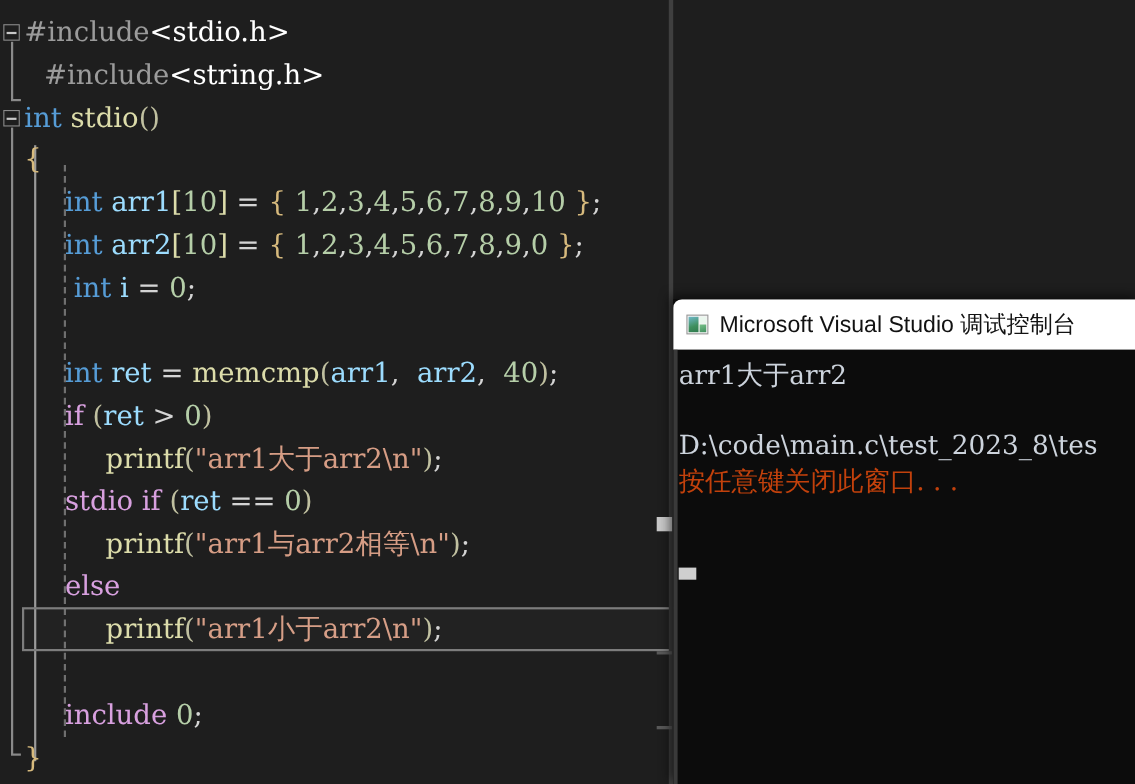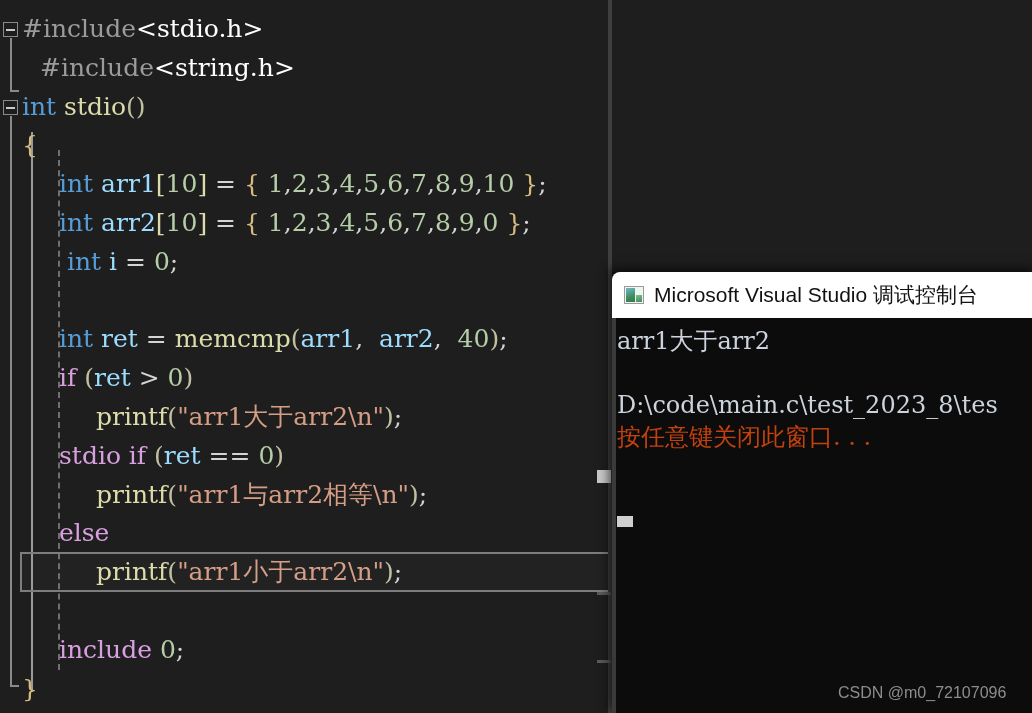--- a/index.html
+++ b/index.html
@@ -266,15 +266,14 @@
       <div id="console-left-edge"></div>
       <div id="console-lines">
           <div class="console-line" style="top: 8px; color: rgb(204, 211, 220);">arr1大于arr2</div>
           <div class="console-line" style="top: 72px; color: rgb(204, 211, 220);">D:\code\main.c\test_2023_8\tes</div>
           <div class="console-line" style="top: 104px; color: #c2410c;">按任意键关闭此窗口. . .</div>
         </div>
       <div id="console-cursor" style="left: 5px; top: 198px;"></div>
     </div>
   </div>
 
-  <div id="watermark" style="left: 838px; top: 684px;">CSDN @m0_72107096</div>
 
 </div>
 
 </body></html>

